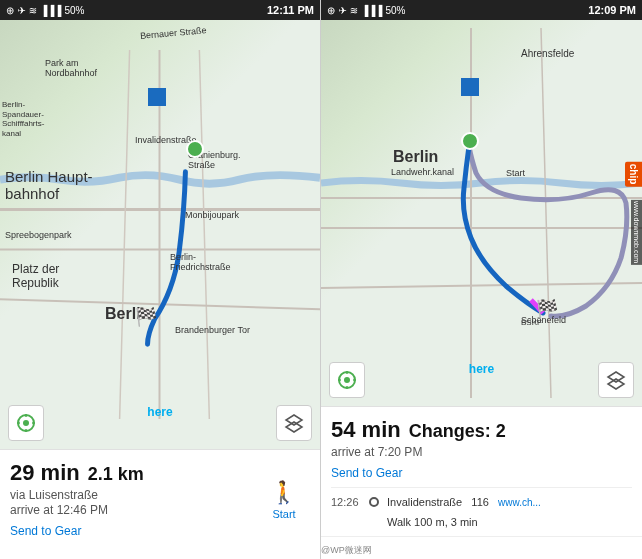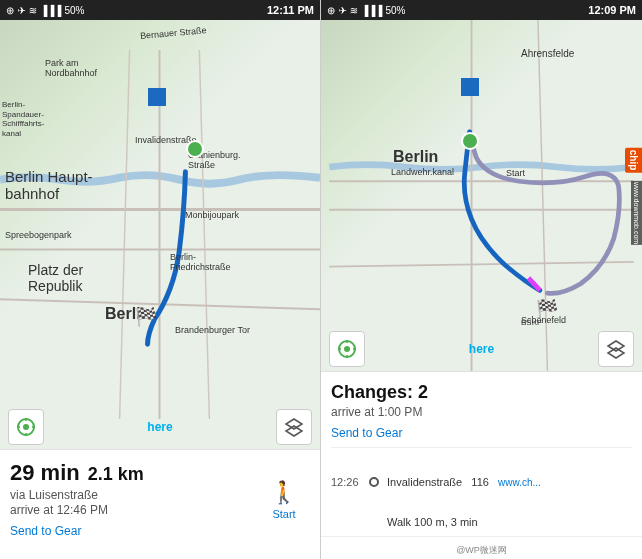--- a/index.html
+++ b/index.html
@@ -96,21 +96,21 @@
     }
 
     
     .map-bottom-bar {
       position: absolute;
       bottom: 0;
       left: 0;
       right: 0;
       height: 44px;
       display: flex;
-      align-items: center;
+      align-items: flex-start;
       justify-content: space-between;
       padding: 0 8px;
     }
 
     .here-logo {
       color: #00AEEF;
       font-size: 12px;
       font-weight: bold;
     }
 
@@ -237,21 +237,20 @@
       padding-top: 4px;
     }
 
     .route-item {
       display: flex;
       align-items: center;
       gap: 8px;
       padding: 4px 0;
       font-size: 11px;
       color: #333;
-      margin-top: 20px;
     }
 
     .route-dot {
       width: 10px;
       height: 10px;
       border-radius: 50%;
       border: 2px solid #555;
       flex-shrink: 0;
     }
 
@@ -336,21 +335,21 @@
           <line x1="200" y1="0" x2="210" y2="370" stroke="#d0c8c0" stroke-width="1.5"></line>
           <line x1="0" y1="250" x2="321" y2="260" stroke="#c8c0b8" stroke-width="2"></line>
 
           <path d="M186,122 Q185,160 180,200 Q175,240 155,270 Q148,285 148,295" stroke="#1565C0" stroke-width="5" fill="none" stroke-linecap="round" stroke-linejoin="round"></path>
         </svg>
 
         <div class="map-label" style="top:38px; left:45px; font-size:9px;">Park am<br>Nordbahnhof</div>
         <div class="map-label" style="top:80px; left:2px; font-size:8px; line-height:1.2;">Berlin-<br>Spandauer-<br>Schifffahrts-<br>kanal</div>
         <div class="map-label" style="top:148px; left:5px; font-size:15px;">Berlin Haupt-<br>bahnhof</div>
         <div class="map-label" style="top:210px; left:5px; font-size:9px;">Spreebogenpark</div>
-        <div class="map-label" style="top:242px; left:28px; font-size:14px;">Platz der<br>Republik</div>
+        <div class="map-label" style="top:242px; left:12px; font-size:12px;">Platz der<br>Republik</div>
         <div class="map-label-bold" style="top:285px; left:105px; font-size:16px;">Berlin</div>
         <div class="map-label" style="top:305px; left:155px; font-size:9px;padding-left:20px;">Brandenburger Tor</div>
         <div class="map-label" style="top:130px; left:188px; font-size:9px;">Oranienburg.<br>Straße</div>
         <div class="map-label" style="top:190px; left:185px; font-size:9px;">Monbijoupark</div>
         <div class="map-label" style="top:232px; left:170px; font-size:9px;">Berlin-<br>Friedrichstraße</div>
         <div class="map-label" style="top:8px; left:140px; font-size:9px; transform:rotate(-5deg);">Bernauer Straße</div>
         <div class="map-label" style="top:115px; left:135px; font-size:9px;">Invalidenstraße</div>
 
         <div class="dest-marker" style="left:148px; top:68px;"></div>
 
@@ -468,37 +467,38 @@
           <svg width="20" height="20" viewBox="0 0 20 20">
             <polygon points="10,2 18,7 10,12 2,7" stroke="#555" stroke-width="1.5" fill="none"></polygon>
             <polygon points="10,9 18,14 10,19 2,14" stroke="#555" stroke-width="1.5" fill="none"></polygon>
           </svg>
         </div>
       </div>
     </div>
 
     <div class="info-panel-right">
       <div class="changes-row">
+        <span class="duration">54 min</span>
         <span class="distance">Changes: 2</span>
       </div>
-      <div class="arrive-text">arrive at 1:00 PM</div>
+      <div class="arrive-text">arrive at 7:20 PM</div>
       <a class="send-gear">Send to Gear</a>
 
       <div class="route-list">
         <div class="route-item">
           <span class="route-time">12:26</span>
           <div class="route-dot"></div>
           <span>Invalidenstraße &nbsp; 116 &nbsp; <span style="color:#0078D7;font-size:10px;">www.ch...</span></span>
         </div>
         <div class="route-item">
           <span class="route-time"></span>
           <div style="width:10px;flex-shrink:0;"></div>
           <span>Walk 100 m, 3 min</span>
         </div>
       </div>
     </div>
 
-    <div style="text-align:center; padding:2px 0; background:white; border-top:1px solid #eee;">
+    <div style="padding:2px 0; background:white; border-top:1px solid #eee;">
       <span style="font-size:9px; color:#888;">@WP微迷网</span>
     </div>
   </div>
 
 </div>
 
 </body></html>

